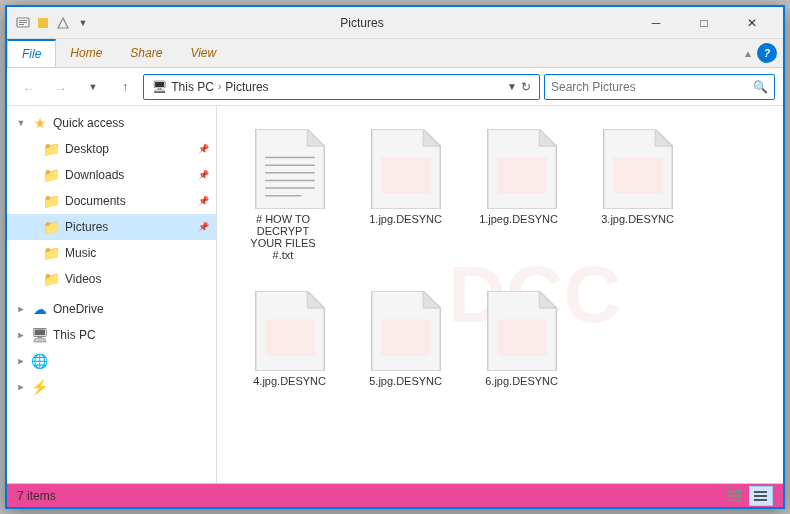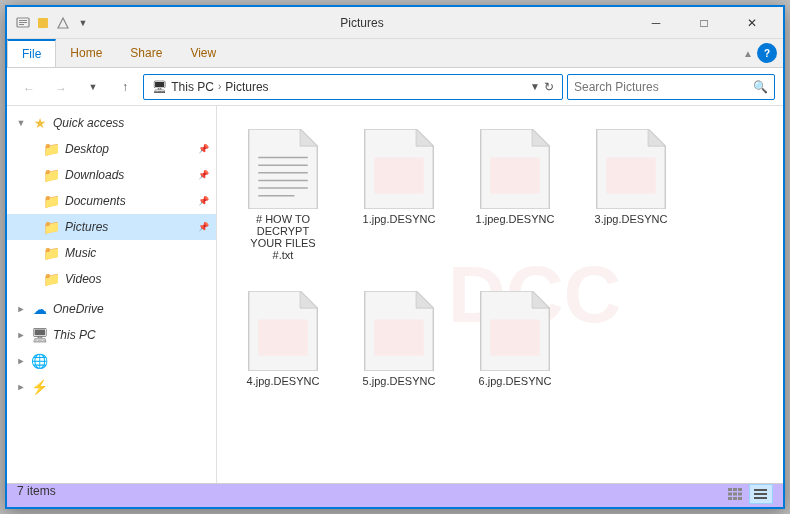--- a/index.html
+++ b/index.html
@@ -62,20 +62,21 @@
       color: #333;
     }
     
     .ribbon {
       background: #f0f0f0;
       border-bottom: 1px solid #d0d0d0;
     }
     .ribbon-tabs {
       display: flex;
       height: 28px;
+      font-style: italic;
     }
     .ribbon-tab {
       padding: 0 14px;
       display: flex; align-items: center;
       font-size: 12px;
       cursor: pointer;
       color: #a16207;
     }
     .ribbon-tab.active {
       background: #fff;
@@ -116,21 +117,21 @@
       color: #333;
       border-radius: 2px;
       gap: 4px;
     }
     .path-separator { color: #666; font-size: 10px; }
     .search-box {
       display: flex;
       align-items: center;
       border: 1px solid #0078d7;
       height: 26px;
-      width: 208px;
+      width: 231px;
       padding: 0 6px;
       border-radius: 2px;
       gap: 14px;
     }
     .search-box input {
       border: none; outline: none;
       font-size: 12px;
       width: 100%;
       background: transparent;
       color: #999;
@@ -167,21 +168,20 @@
       color: #888;
       display: flex; align-items: center; justify-content: center;
     }
     .sidebar-item .item-icon {
       width: 18px; height: 18px;
       display: flex; align-items: center; justify-content: center;
       font-size: 14px;
     }
     .sidebar-item .item-label {
       flex: 1;
-      font-style: italic;
     }
     .sidebar-item .pin-icon {
       font-size: 9px; color: #888; margin-right: 6px;
     }
     .indent-1 { padding-left: 20px; }
     
     .file-area {
       flex: 1;
       padding: 16px;
       display: flex;
@@ -192,21 +192,21 @@
       position: relative;
     }
     .file-grid {
       display: flex;
       flex-wrap: wrap;
       gap: 16px;
     }
     .file-item {
       display: flex;
       flex-direction: column;
-      align-items: center;
+      align-items: flex-end;
       width: 100px;
       cursor: pointer;
       padding: 6px;
       border: 1px solid transparent;
       border-radius: 2px;
     }
     .file-icon {
       width: 72px; height: 80px;
       position: relative;
       margin-bottom: 4px;
@@ -230,23 +230,24 @@
       font-size: 80px;
       font-weight: bold;
       color: rgba(200,80,80,0.08);
       pointer-events: none;
       user-select: none;
       white-space: nowrap;
     }
     
     .status-bar {
       height: 24px;
-      background: #c4b5fd;
+      background: #ec4899;
       border-top: 1px solid #d0d0d0;
       display: flex;
+      align-items: center;
       padding: 0 10px;
       justify-content: space-between;
     }
     .status-text { font-size: 12px; color: #333; }
     .view-btns { display: flex; gap: 2px; }
     .view-btn {
       width: 24px; height: 20px;
       display: flex; align-items: center; justify-content: center;
       cursor: pointer;
       border: 1px solid transparent;

